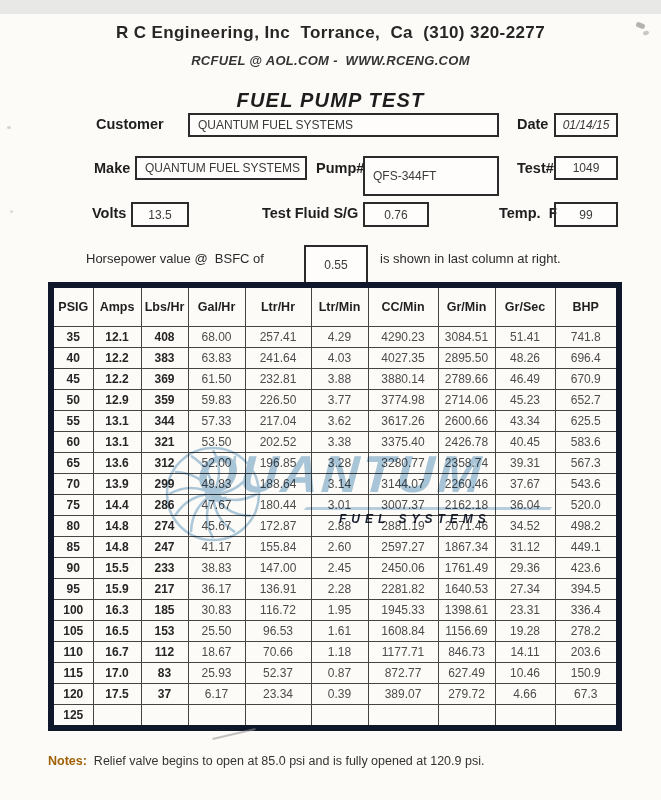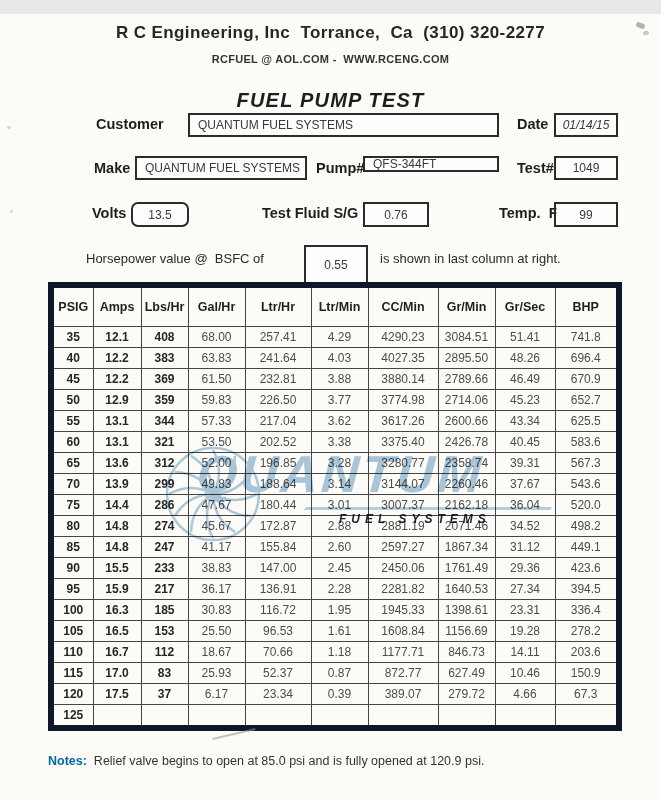--- a/index.html
+++ b/index.html
@@ -8,21 +8,21 @@
     background:#fcfbf8; overflow:hidden;
     font-family:"Liberation Sans", sans-serif; color:#222;
   }
   
   .company {
     position:absolute; left:0; top:9px; width:100%; text-align:center;
     font-size:17px; font-weight:bold; letter-spacing:.4px; color:#262626; white-space:pre;
   }
   .contact {
     position:absolute; left:0; top:39px; width:100%; text-align:center;
-    font-size:11px; font-weight:bold; letter-spacing:.3px; color:#333; white-space:pre;
+    font-size:13px; font-weight:bold; letter-spacing:.3px; color:#333; white-space:pre;font-style:italic;
   }
   .doc-title {
     position:absolute; left:0; top:75px; width:100%; text-align:center;
     font-size:20px; font-weight:bold; font-style:italic; letter-spacing:1.2px; color:#1d1d1d; white-space:pre;
   }
   
   .flabel {
     position:absolute; font-weight:bold; font-size:14.5px; color:#1e1e1e; white-space:pre;
   }
   .fbox {
@@ -60,21 +60,21 @@
     position:absolute; left:142px; top:67px; width:246px; height:3px;
     background:#b5cfe2; transform:skewX(-40deg);
   }
   .wm-sub {
     position:absolute; left:176px; top:72px;
     font-size:12px; font-weight:bold; font-style:italic; letter-spacing:5px;
     color:#0f172a; white-space:pre;
   }
   
   .notes { position:absolute; left:48px; top:740px; font-size:12.5px; color:#333; white-space:pre; }
-  .notes .nlabel { font-weight:bold; color:#0369a1; }
+  .notes .nlabel { font-weight:bold; color:#a16207; }
   
   .artifact-line {
     position:absolute; left:212px; top:719px; width:44px; height:2px;
     background:#8f8f8f; opacity:.55; transform:rotate(-13deg);
   }
   .smudge-a { position:absolute; left:636px; top:9px; width:9px; height:5px; background:#5a5a5a; opacity:.45; transform:rotate(20deg); border-radius:2px; }
   .smudge-b { position:absolute; left:643px; top:17px; width:6px; height:4px; background:#6a6a6a; opacity:.35; transform:rotate(-15deg); border-radius:2px; }
   .speck-a { position:absolute; left:7px; top:112px; width:4px; height:3px; background:#9a9a9a; opacity:.4; border-radius:50%; }
   .speck-b { position:absolute; left:10px; top:196px; width:3px; height:3px; background:#9a9a9a; opacity:.35; border-radius:50%; }
 </style>
@@ -94,30 +94,30 @@
   <div class="flabel" style="left:517px; top:102px;">Date</div>
   <div class="fbox center" style="left:554px; top:99px; width:64px; height:24px;font-style:italic;">
     <span>01/14/15</span>
   </div>
 
   <div class="flabel" style="left:94px; top:146px;">Make</div>
   <div class="fbox pad" style="left:135px; top:142px; width:172px; height:24px;">
     <span>QUANTUM FUEL SYSTEMS</span>
   </div>
   <div class="flabel" style="left:316px; top:146px;">Pump#</div>
-  <div class="fbox pad" style="left:363px; top:142px; width:136px; height:16px;">
+  <div class="fbox pad" style="left:363px; top:142px; width:136px; height:40px;">
     <span>QFS-344FT</span>
   </div>
   <div class="flabel" style="left:517px; top:146px;">Test#</div>
   <div class="fbox center" style="left:554px; top:142px; width:64px; height:24px;">
     <span>1049</span>
   </div>
 
   <div class="flabel" style="left:92px; top:191px;">Volts</div>
-  <div class="fbox center" style="left:131px; top:188px; width:58px; height:25px;border-radius:7px;">
+  <div class="fbox center" style="left:131px; top:188px; width:58px; height:25px;">
     <span>13.5</span>
   </div>
   <div class="flabel" style="left:262px; top:191px;">Test Fluid S/G</div>
   <div class="fbox center" style="left:363px; top:188px; width:66px; height:25px;">
     <span>0.76</span>
   </div>
   <div class="flabel" style="left:499px; top:191px;">Temp.  F</div>
   <div class="fbox center" style="left:554px; top:188px; width:64px; height:25px;">
     <span>99</span>
   </div>

